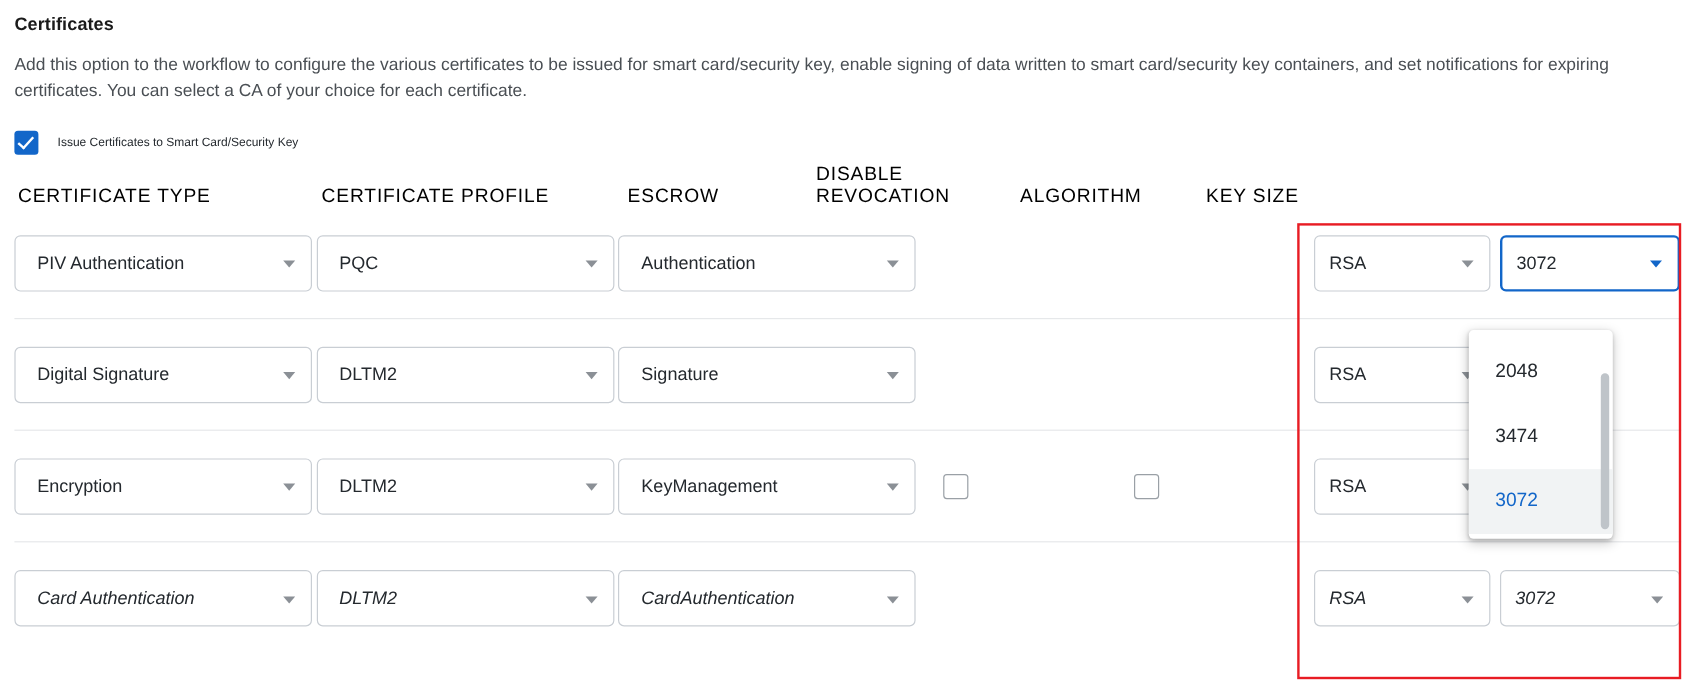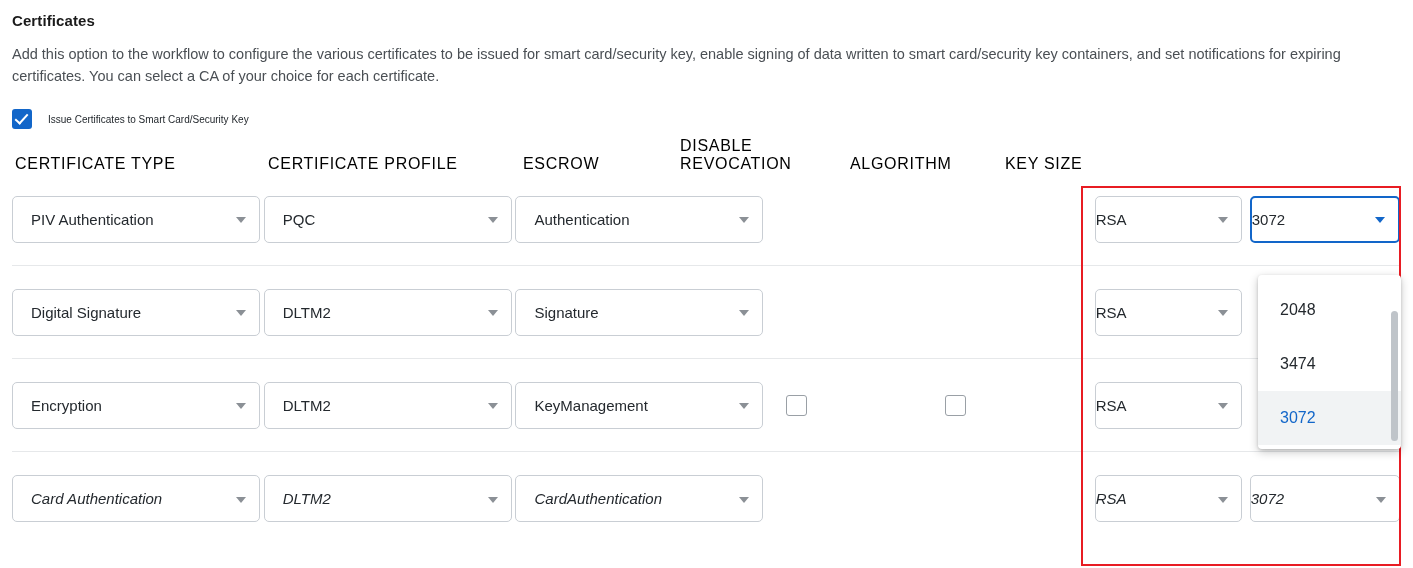--- a/index.html
+++ b/index.html
@@ -113,21 +113,21 @@
     background: #ffffff;
     display: flex;
     align-items: center;
     padding: 0 34px 0 18px;
     font-size: 15px;
     color: #24292e;
     box-sizing: border-box;
     cursor: pointer;
     width: 248px;
   }
-  .select.small { width: 150px; padding: 0 30px 0 0; }
+  .select.small { width: 150px; padding: 0 30px 0 12px; }
   .select .caret {
     position: absolute;
     right: 13px;
     top: 50%;
     margin-top: -2px;
     width: 0; height: 0;
     border-left: 5.5px solid transparent;
     border-right: 5.5px solid transparent;
     border-top: 6px solid #8b9096;
   }
@@ -157,23 +157,23 @@
     height: 380px;
     border: 2px solid #e81c23;
     box-sizing: border-box;
     pointer-events: none;
     z-index: 5;
   }
 
   
   .dropdown {
     position: absolute;
-    left: 1258px;
+    left: 1224px;
     top: 263px;
-    width: 143px;
+    width: 120px;
     background: #ffffff;
     border-radius: 4px;
     box-shadow: 0 3px 10px rgba(0,0,0,0.22), 0 1px 3px rgba(0,0,0,0.16);
     padding: 8px 0 4px 0;
     z-index: 10;
     box-sizing: border-box;
   }
   .dd-item {
     height: 54px;
     display: flex;

